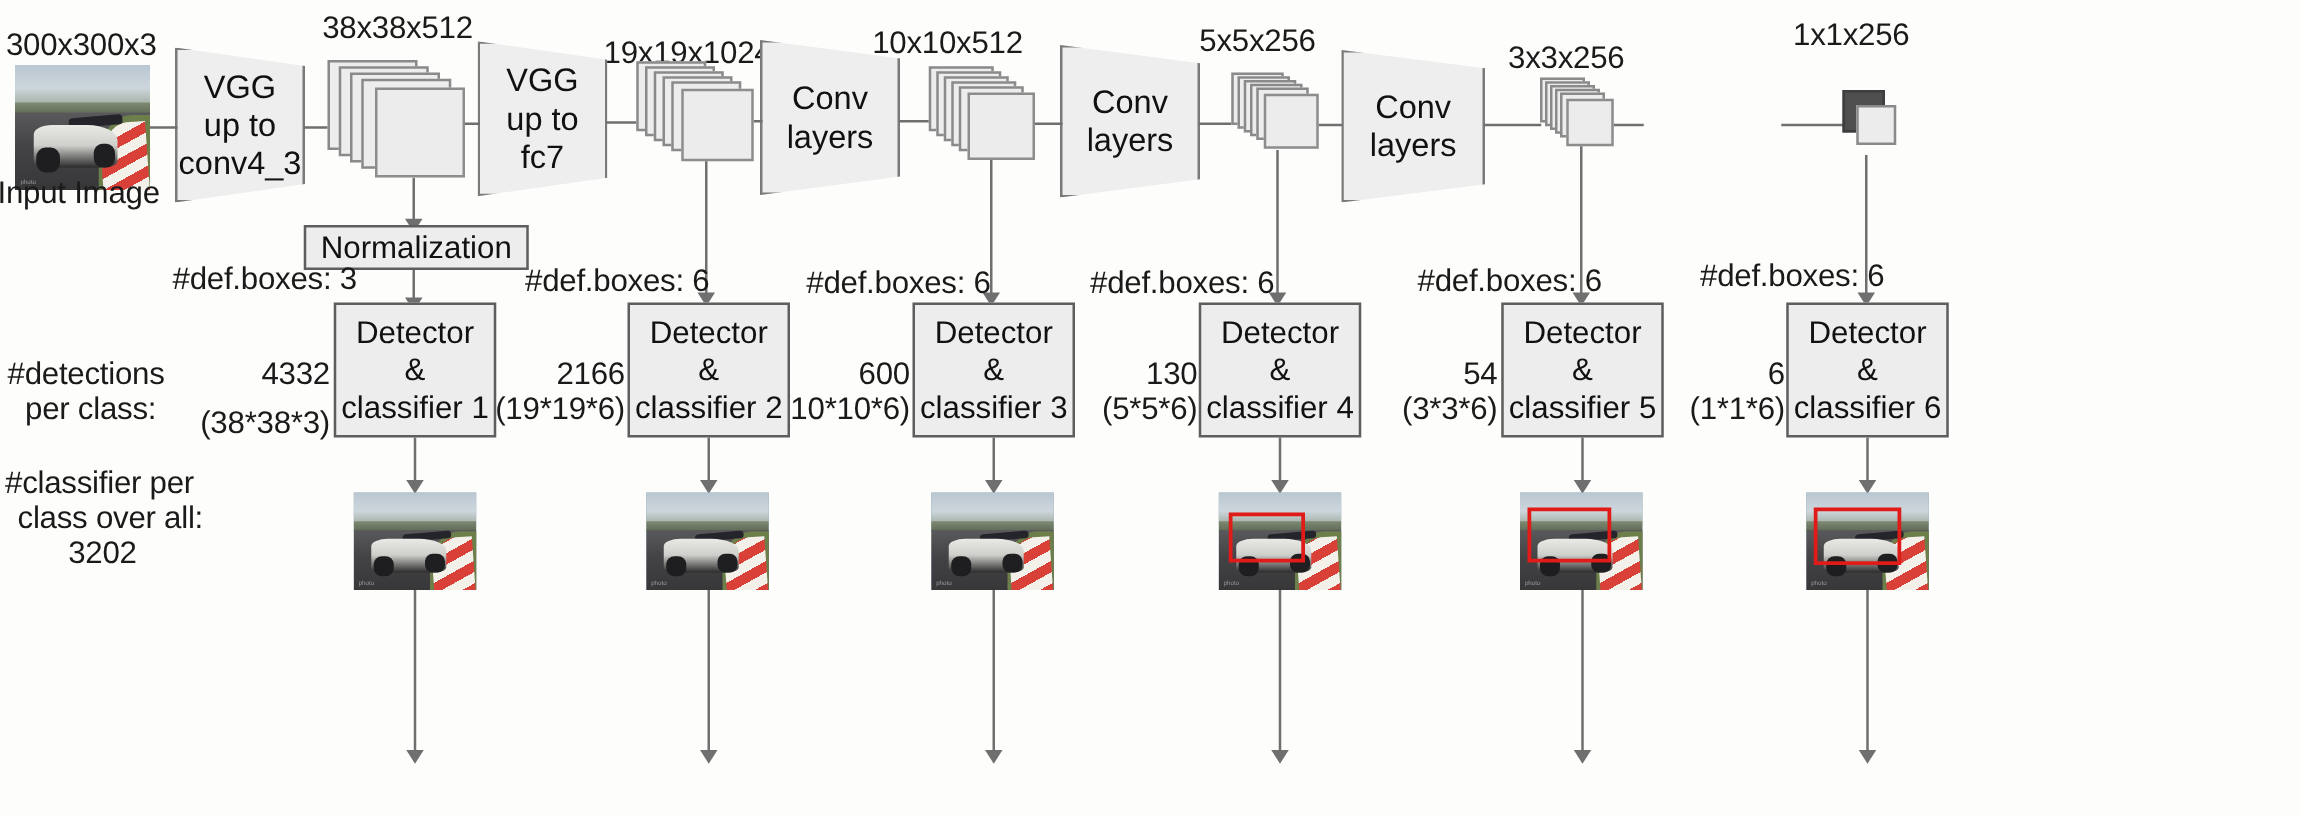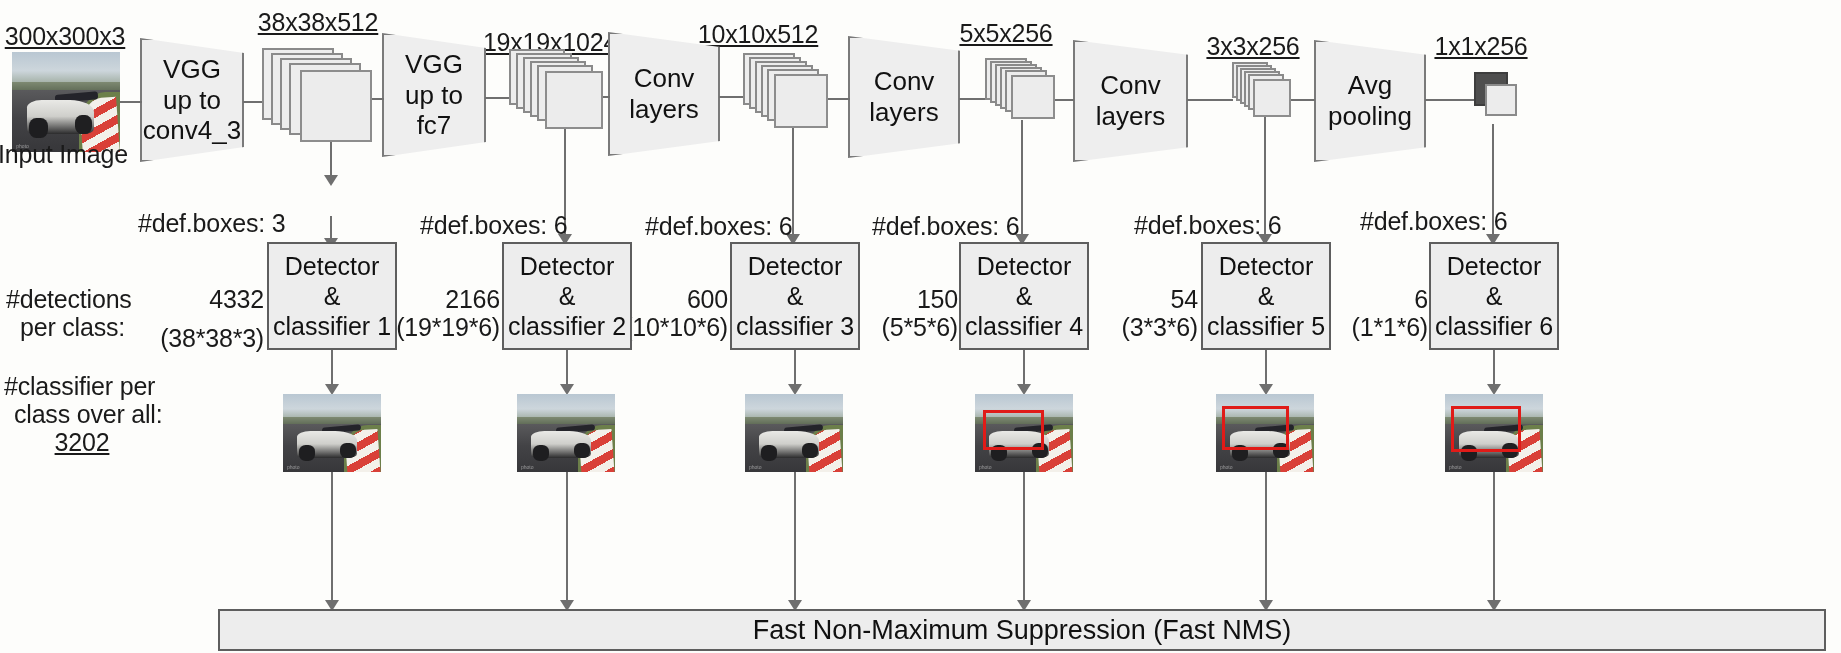--- a/index.html
+++ b/index.html
@@ -16,21 +16,21 @@
     overflow: hidden;
   }
   .lbl {
     position: absolute;
     color: #1a1a1a;
     font-size: 25px;
     line-height: 1.12;
     white-space: nowrap;
     letter-spacing: -0.2px;
   }
-  .lbl.c { text-align: center; transform: translateX(-50%); text-decoration: underline; }
+  .lbl.c { text-align: center; transform: translateX(-50%); }
   .lbl.r { text-align: right; transform: translateX(-100%); }
 
   
   .trap {
     position: absolute;
     background: #eeeeee;
     border: 2px solid #7a7a7a;
     display: flex; align-items: center; justify-content: center;
     text-align: center;
     color: #111;
@@ -151,21 +151,21 @@
 <body>
 
 <div id="stage">
 
   <div class="lbl c" style="left:65px; top:22px;">300x300x3</div>
   <div class="lbl c" style="left:318px; top:8px;">38x38x512</div>
   <div class="lbl c" style="left:550px; top:28px;">19x19x1024</div>
   <div class="lbl c" style="left:758px; top:20px;">10x10x512</div>
   <div class="lbl c" style="left:1006px; top:19px;">5x5x256</div>
   <div class="lbl c" style="left:1253px; top:32px;">3x3x256</div>
-  <div class="lbl c" style="left:1481px; top:32px;">1x1x256</div>
+  <div class="lbl c" style="left:1481px; top:14px;">1x1x256</div>
 
   <div class="photo" style="left:12px; top:52px; width:108px; height:100px;">
     <div class="sky"></div>
       <div class="far"></div>
       <div class="track"></div>
     <div class="grass"></div>
       <div class="kerb"></div>
     <div class="wing"></div>
       <div class="car"></div>
     <div class="tyreL"></div>
@@ -181,23 +181,20 @@
     <span class="tt">VGG<br>up to<br>fc7</span>
   </div>
   <div class="trap" style="left:608px; top:32px; width:112px; height:124px;">
     <span class="tt">Conv<br>layers</span>
   </div>
   <div class="trap" style="left:848px; top:36px; width:112px; height:122px;">
     <span class="tt">Conv<br>layers</span>
   </div>
   <div class="trap" style="left:1073px; top:40px; width:115px; height:122px;">
     <span class="tt">Conv<br>layers</span>
-  </div>
-  <div class="trap" style="left:1314px; top:40px; width:112px; height:122px;">
-    <span class="tt">Avg<br>pooling</span>
   </div>
 
   <div class="hline" style="left:120px; top:101px; width:22px;"></div>
   <div class="hline" style="left:243px; top:101px; width:30px;"></div>
   <div class="hline" style="left:362px; top:98px; width:22px;"></div>
   <div class="hline" style="left:485px; top:97px; width:28px;"></div>
   <div class="hline" style="left:590px; top:96px; width:20px;"></div>
   <div class="hline" style="left:719px; top:96px; width:28px;"></div>
   <div class="hline" style="left:819px; top:98px; width:31px;"></div>
   <div class="hline" style="left:959px; top:98px; width:28px;"></div>
@@ -266,20 +263,23 @@
 
   <div class="vline" style="left:1021px; top:120px; width:2px; height:118px;"></div>
   <div class="arrowhead" style="left:1015px; top:234px;"></div>
 
   <div class="vline" style="left:1264px; top:116px; width:2px; height:122px;"></div>
   <div class="arrowhead" style="left:1258px; top:234px;"></div>
 
   <div class="vline" style="left:1492px; top:124px; width:2px; height:114px;"></div>
   <div class="arrowhead" style="left:1486px; top:234px;"></div>
 
+  <div class="rbox" style="left:243px; top:180px; width:180px; height:36px;">
+    <span>Normalization</span>
+  </div>
   <div class="vline" style="left:330px; top:216px; width:2px; height:26px;"></div>
   <div class="arrowhead" style="left:324px; top:238px;"></div>
 
   <div class="lbl" style="left:138px; top:209px;">#def.boxes: 3</div>
   <div class="lbl" style="left:420px; top:211px;">#def.boxes: 6</div>
   <div class="lbl" style="left:645px; top:212px;">#def.boxes: 6</div>
   <div class="lbl" style="left:872px; top:212px;">#def.boxes: 6</div>
   <div class="lbl" style="left:1134px; top:211px;">#def.boxes: 6</div>
   <div class="lbl" style="left:1360px; top:207px;">#def.boxes: 6</div>
 
@@ -292,21 +292,21 @@
 
   <div class="lbl r" style="left:264px; top:285px;">4332</div>
   <div class="lbl r" style="left:264px; top:324px;">(38*38*3)</div>
 
   <div class="lbl r" style="left:500px; top:285px;">2166</div>
   <div class="lbl r" style="left:500px; top:313px;">(19*19*6)</div>
 
   <div class="lbl r" style="left:728px; top:285px;">600</div>
   <div class="lbl r" style="left:728px; top:313px;">(10*10*6)</div>
 
-  <div class="lbl r" style="left:958px; top:285px;">150</div>
+  <div class="lbl r" style="left:958px; top:285px;">130</div>
   <div class="lbl r" style="left:958px; top:313px;">(5*5*6)</div>
 
   <div class="lbl r" style="left:1198px; top:285px;">54</div>
   <div class="lbl r" style="left:1198px; top:313px;">(3*3*6)</div>
 
   <div class="lbl r" style="left:1428px; top:285px;">6</div>
   <div class="lbl r" style="left:1428px; top:313px;">(1*1*6)</div>
 
   <div class="rbox" style="left:267px; top:242px; width:130px; height:108px;">
     <span>
@@ -446,18 +446,15 @@
   <div class="arrowhead" style="left:560px; top:600px;"></div>
   <div class="vline" style="left:794px; top:472px; width:2px; height:132px;"></div>
   <div class="arrowhead" style="left:788px; top:600px;"></div>
   <div class="vline" style="left:1023px; top:472px; width:2px; height:132px;"></div>
   <div class="arrowhead" style="left:1017px; top:600px;"></div>
   <div class="vline" style="left:1265px; top:472px; width:2px; height:132px;"></div>
   <div class="arrowhead" style="left:1259px; top:600px;"></div>
   <div class="vline" style="left:1493px; top:472px; width:2px; height:132px;"></div>
   <div class="arrowhead" style="left:1487px; top:600px;"></div>
 
-  <div class="rbox nmsbar" style="left:218px; top:609px; width:1608px; height:42px;">
-    <span>Fast Non-Maximum Suppression (Fast NMS)</span>
-  </div>
 
 
 </div>
 
 </body></html>

